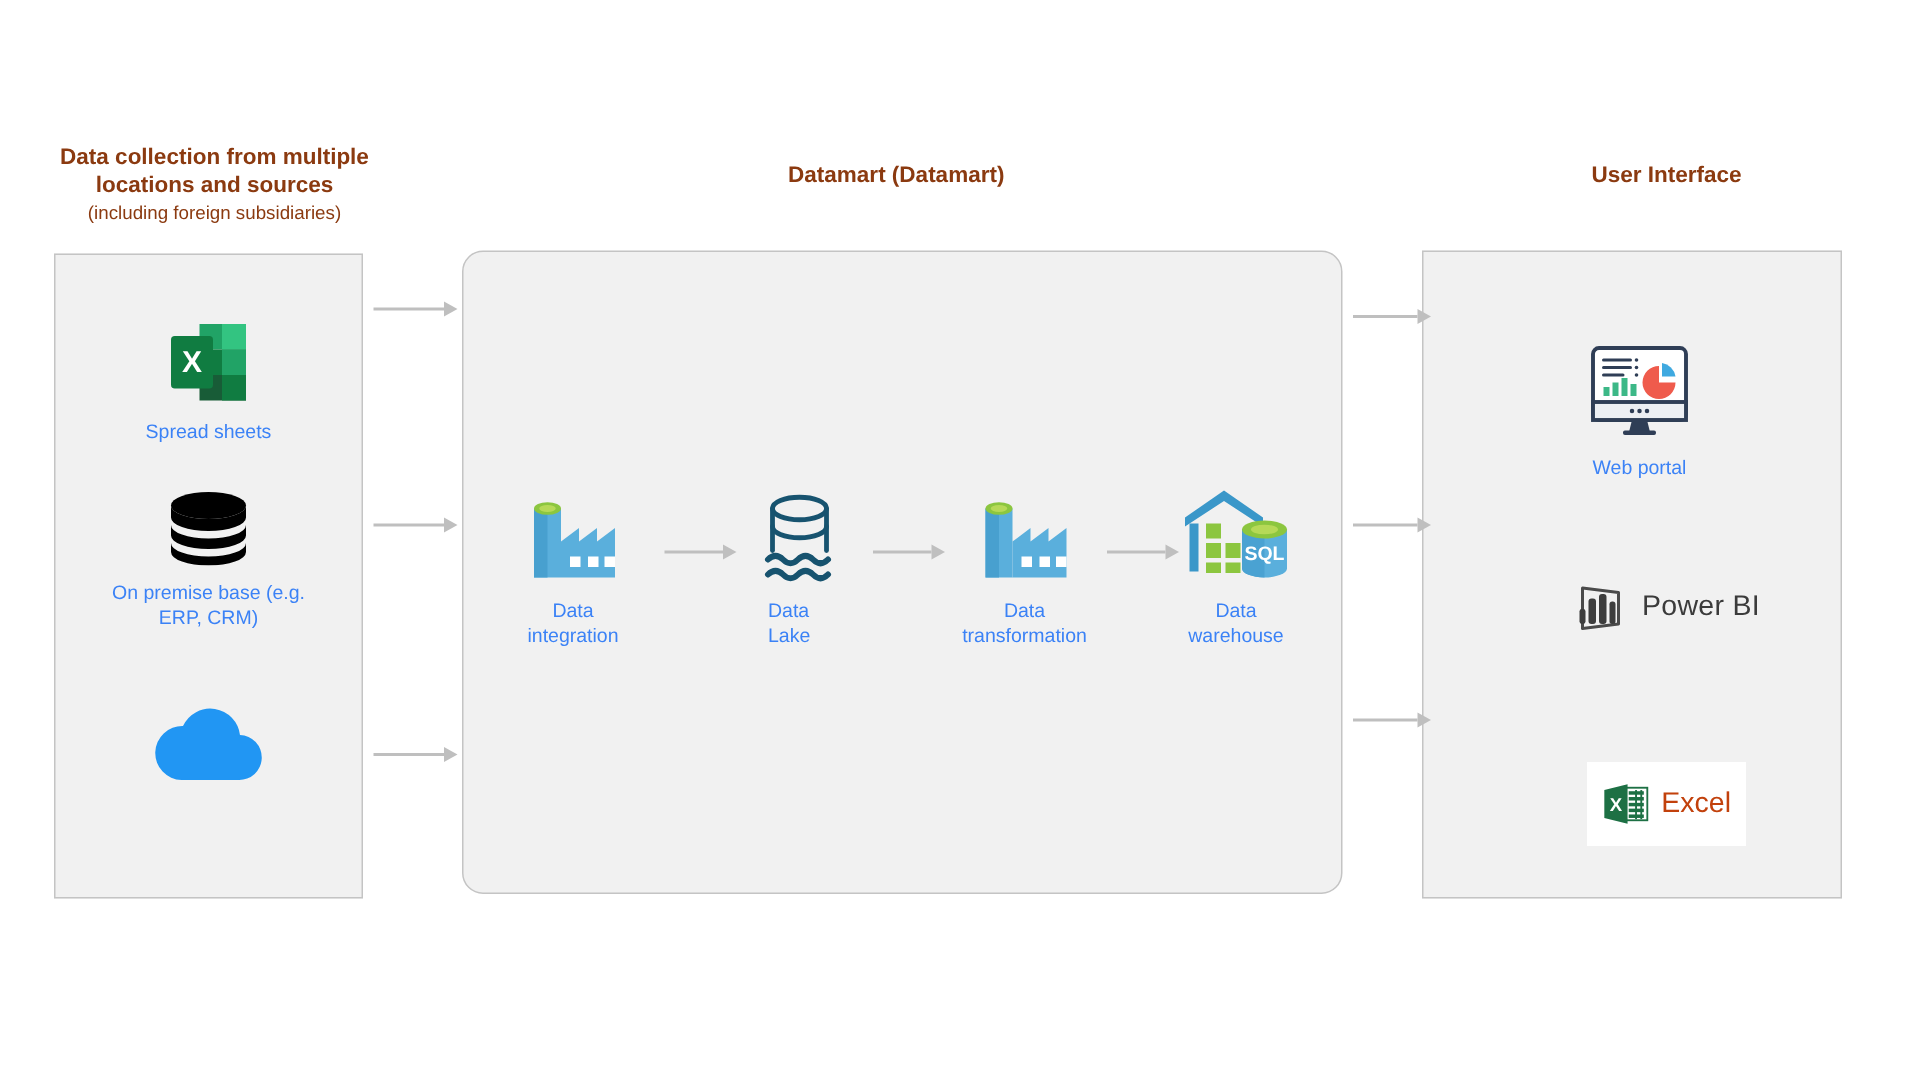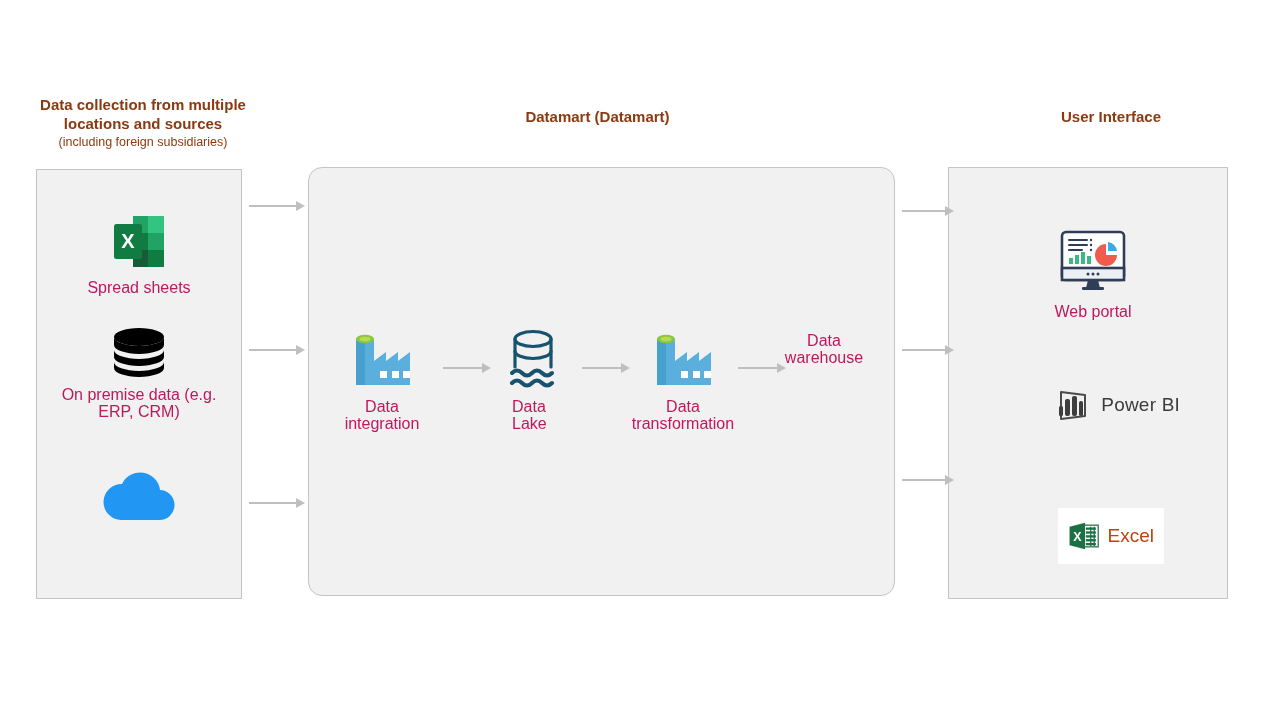--- a/index.html
+++ b/index.html
@@ -49,23 +49,23 @@
   #panel-sources  { left: 36px;  top: 169px; width: 206px; height: 430px; }
   #panel-datamart { left: 308px; top: 167px; width: 587px; height: 429px; border-radius: 14px; }
   #panel-ui       { left: 948px; top: 167px; width: 280px; height: 432px; }
 
   
   .node {
     position: absolute;
     text-align: center;
   }
   .node .label {
-    font-size: 16px;
+    font-size: 13px;
     line-height: 17px;
-    color: #be185d;
+    color: #3b82f6;
     margin-top: 9px;
     white-space: pre-line;
   }
   .node .icon-wrap {
     display: flex;
     align-items: flex-end;
     justify-content: center;
   }
 
   
@@ -112,21 +112,21 @@
   #arrow-m1 { left: 443px; top: 363px; width: 48px; }
   #arrow-m2 { left: 582px; top: 363px; width: 48px; }
   #arrow-m3 { left: 738px; top: 363px; width: 48px; }
   #arrow-u1 { left: 902px; top: 206px; width: 52px; }
   #arrow-u2 { left: 902px; top: 345px; width: 52px; }
   #arrow-u3 { left: 902px; top: 475px; width: 52px; }
 
   .powerbi-row {
     display: flex;
     align-items: center;
-    justify-content: flex-end;
+    justify-content: center;
     gap: 10px;
   }
   .powerbi-text {
     font-size: 19px;
     color: #3b3b3b;
     letter-spacing: 0.2px;
   }
 
   .excel-card {
     background: #ffffff;
@@ -217,21 +217,21 @@
     <div class="icon-wrap" style="height:52px">
       <svg width="58" height="52" viewBox="0 0 58 52">
         <g fill="#000000">
           <ellipse cx="29" cy="12" rx="25" ry="9"></ellipse>
           <path d="M4 12 v8 a25 9 0 0 0 50 0 v-8 a25 9 0 0 1 -50 0 z"></path>
           <path d="M4 25 v7 a25 9 0 0 0 50 0 v-7 a25 9 0 0 1 -50 0 z"></path>
           <path d="M4 37 v6 a25 9 0 0 0 50 0 v-6 a25 9 0 0 1 -50 0 z"></path>
         </g>
       </svg>
     </div>
-    <div class="label">On premise data (e.g.
+    <div class="label">On premise base (e.g.
 ERP, CRM)</div>
   </div>
 
   <div class="node" id="node-cloud">
     <div class="icon-wrap" style="height:58px">
       <svg width="80" height="58" viewBox="0 0 80 58">
         <path fill="#2196f3" d="M22 52 h38 a15 15 0 0 0 1 -30 a20 20 0 0 0 -38 -6 a14 14 0 0 0 -1 36 z"></path>
       </svg>
     </div>
   </div>
@@ -282,20 +282,39 @@
         <rect x="30" y="44" width="7" height="7" fill="#ffffff"></rect>
         <rect x="42" y="44" width="7" height="7" fill="#ffffff"></rect>
         <rect x="53" y="44" width="7" height="7" fill="#ffffff"></rect>
       </svg>
     </div>
     <div class="label">Data
 transformation</div>
   </div>
 
   <div class="node" id="node-warehouse">
+    <div class="icon-wrap" style="height:66px">
+      <svg width="76" height="66" viewBox="0 0 76 66">
+        <path fill="#3a97c9" d="M4 22 L30 4 L56 22 v6 L30 11 L4 28 z"></path>
+        <rect x="7" y="26" width="6" height="32" fill="#3a97c9"></rect>
+        <rect x="47" y="26" width="6" height="32" fill="#3a97c9"></rect>
+        <g fill="#8cc63f">
+          <rect x="18" y="26" width="10" height="10"></rect>
+          <rect x="18" y="39" width="10" height="10"></rect>
+          <rect x="31" y="39" width="10" height="10"></rect>
+          <rect x="18" y="52" width="10" height="7"></rect>
+          <rect x="31" y="52" width="10" height="7"></rect>
+        </g>
+        <path fill="#5aafdc" d="M42 30 h30 v26 a15 6 0 0 1 -30 0 z"></path>
+        <path fill="#4aa2d2" d="M42 30 h15 v32 a15 6 0 0 1 -15 -6 z"></path>
+        <ellipse cx="57" cy="30" rx="15" ry="6" fill="#8cc63f"></ellipse>
+        <ellipse cx="57" cy="30" rx="9" ry="3.2" fill="#b6d957"></ellipse>
+        <text x="57" y="50" font-family="'Liberation Sans',sans-serif" font-size="13" font-weight="bold" fill="#ffffff" text-anchor="middle">SQL</text>
+      </svg>
+    </div>
     <div class="label">Data
 warehouse</div>
   </div>
 
   <div class="node" id="node-webportal">
     <div class="icon-wrap" style="height:66px">
       <svg width="70" height="64" viewBox="0 0 70 64">
         <rect x="4" y="2" width="62" height="48" rx="4" fill="#ffffff" stroke="#2f3e56" stroke-width="2.6"></rect>
         <rect x="4" y="38" width="62" height="12" rx="0" fill="#eceff3" stroke="#2f3e56" stroke-width="2.6"></rect>
         <g fill="#2f3e56">

